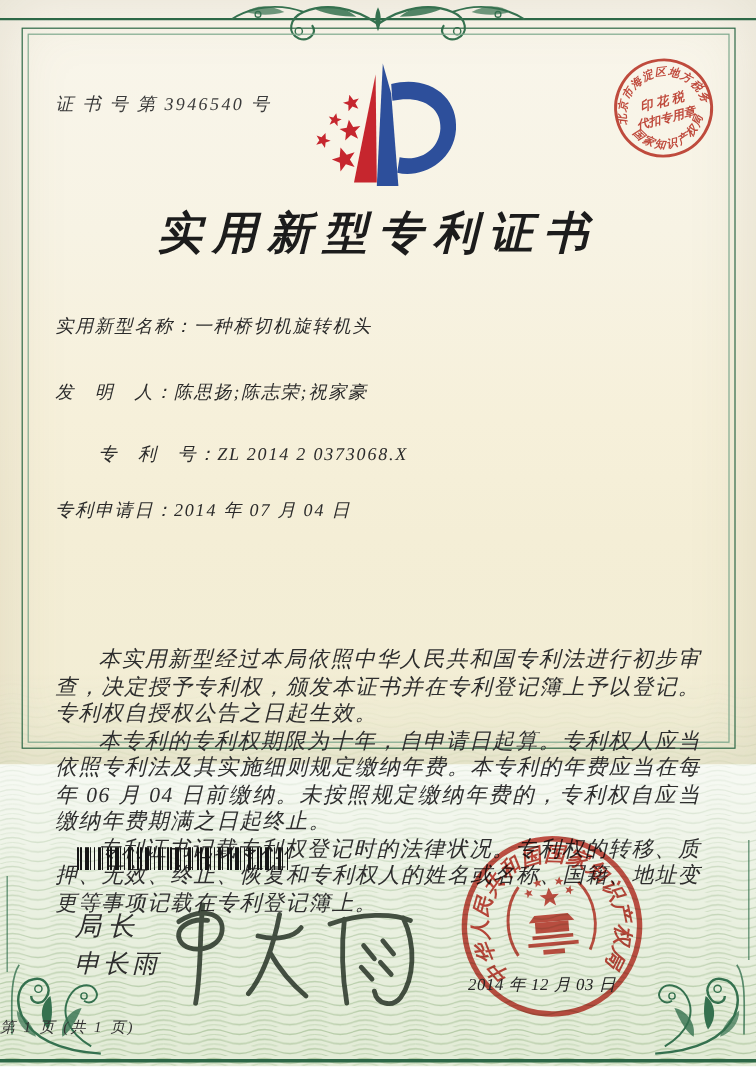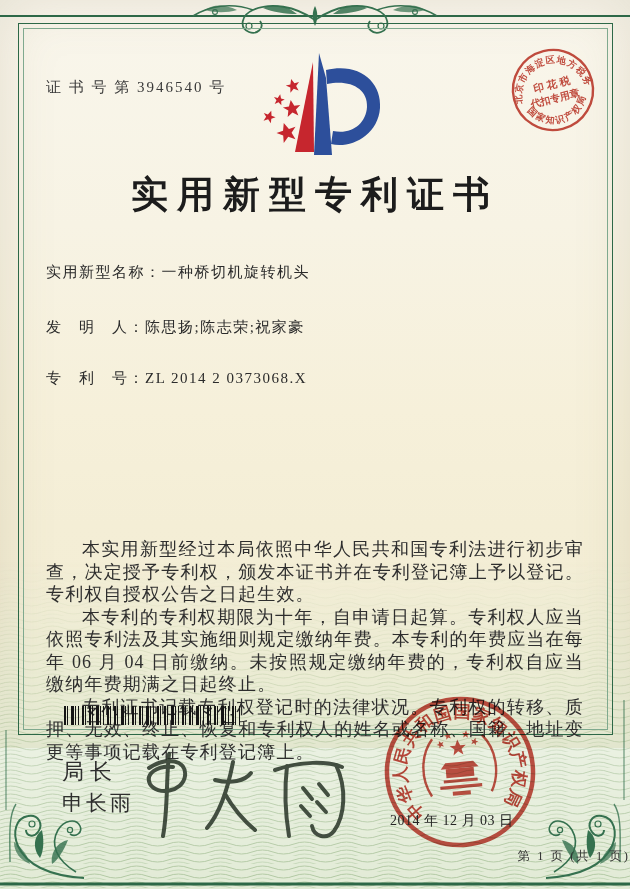--- a/index.html
+++ b/index.html
@@ -1,53 +1,53 @@
 <!DOCTYPE html>
 <html><head>
 <meta charset="utf-8">
 <style>
   html,body{margin:0;padding:0;}
   body{width:630px;height:889px;overflow:hidden;
        font-family:"Liberation Serif","DejaVu Serif",serif;}
-  .page{position:relative;width:630px;height:748px;
+  .page{position:relative;width:630px;height:637px;
         background:linear-gradient(180deg,#f9f6ec 0%,#f7f3e4 30%,#f6f0da 55%,#f4eed6 70%,#f2edd4 100%);
-        box-shadow:inset 0 0 55px rgba(140,120,90,.18);}
+        box-shadow:inset 0 0 55px rgba(140,120,90,.18);font-style:italic;}
   .abs{position:absolute;}
   svg{display:block;}
   
   .texture{left:0;top:560px;z-index:0;pointer-events:none;}
   .border-deco{left:0;top:0;z-index:1;pointer-events:none;}
   .frame-outer{left:18px;top:23px;right:17px;bottom:13px;border:1.6px solid #2d6847;z-index:1;}
   .frame-inner{left:23px;top:28px;right:22px;bottom:18px;border:1px solid #7fa98e;z-index:1;}
   
   .cert-no{left:46px;top:78px;font-size:15px;letter-spacing:2px;color:#3a3a3a;z-index:2;}
   .logo{left:238px;top:50px;z-index:2;}
   .tax-stamp{left:503px;top:40px;z-index:3;mix-blend-mode:multiply;opacity:.9;}
   .title{left:0;top:170px;width:100%;text-align:center;font-size:37px;font-weight:700;
          letter-spacing:9px;color:#1c1c1c;z-index:2;}
   .field{left:46px;font-size:15px;color:#2b2b2b;letter-spacing:1.5px;z-index:2;white-space:nowrap;}
-  .f1{top:263px;} .f2{top:318px;} .f3{top:369px;} .f4{top:416px;} .f5{top:459px;} .f6{top:509px;}
+  .f1{top:263px;} .f2{top:318px;} .f3{top:369px;margin-left:36px;} .f4{top:416px;} .f5{top:459px;} .f6{top:509px;}
   .paras{left:46px;top:538px;width:538px;z-index:2;}
   .paras p{margin:0;font-size:18px;line-height:22.5px;letter-spacing:1.2px;color:#2e2e2e;
            text-align:justify;text-indent:2em;}
   .barcode{left:64px;top:706px;width:176px;height:19px;z-index:2;
            background:repeating-linear-gradient(90deg,
              #151515 0 2px,transparent 2px 3px,#151515 3px 4px,transparent 4px 7px,
              #151515 7px 10px,transparent 10px 11px,#151515 11px 12px,transparent 12px 14px,
              #151515 14px 15px,transparent 15px 18px,#151515 18px 20px,transparent 20px 21px,
              #151515 21px 22px,transparent 22px 25px);}
   .signer-title{left:62px;top:757px;font-size:22px;letter-spacing:6px;color:#2e2e2e;z-index:2;
                 font-family:"Liberation Sans","DejaVu Sans",sans-serif;}
   .signer-name{left:62px;top:789px;font-size:21px;letter-spacing:3px;color:#2e2e2e;z-index:2;
                font-family:"Liberation Sans","DejaVu Sans",sans-serif;}
   .signature{left:135px;top:738px;z-index:3;}
   .office-seal{left:368px;top:680px;z-index:3;mix-blend-mode:multiply;opacity:.93;}
   .seal-date{left:390px;top:812px;width:150px;font-size:14px;color:#252525;letter-spacing:.5px;
              z-index:4;white-space:nowrap;}
-  .footer{left:0;top:848px;width:100%;text-align:right;font-size:12.5px;letter-spacing:2px;
+  .footer{left:0;top:848px;width:100%;text-align:left;font-size:12.5px;letter-spacing:2px;
           color:#333;z-index:2;}
   .seal-text{font-family:"Liberation Sans","DejaVu Sans",sans-serif;}
 </style>
 </head>
 <body>
 
 <div class="page">
 
   <svg class="abs texture" width="630" height="329" viewBox="0 0 630 329">
     <defs>
@@ -148,20 +148,23 @@
 
   <div class="abs field f1">
     <span>实用新型名称：</span><span>一种桥切机旋转机头</span>
   </div>
   <div class="abs field f2">
     <span>发　明　人：</span><span>陈思扬;陈志荣;祝家豪</span>
   </div>
   <div class="abs field f3">
     <span>专　利　号：</span><span>ZL 2014 2 0373068.X</span>
   </div>
+  <div class="abs field f4">
+    <span>专利申请日：</span><span>2014 年 07 月 04 日</span>
+  </div>
 
   <div class="abs paras">
     <p>本实用新型经过本局依照中华人民共和国专利法进行初步审查，决定授予专利权，颁发本证书并在专利登记簿上予以登记。专利权自授权公告之日起生效。</p>
     <p>本专利的专利权期限为十年，自申请日起算。专利权人应当依照专利法及其实施细则规定缴纳年费。本专利的年费应当在每年 06 月 04 日前缴纳。未按照规定缴纳年费的，专利权自应当缴纳年费期满之日起终止。</p>
     <p>专利证书记载专利权登记时的法律状况。专利权的转移、质押、无效、终止、恢复和专利权人的姓名或名称、国籍、地址变更等事项记载在专利登记簿上。</p>
   </div>
 
   <div class="abs barcode"></div>
 
   <div class="abs signer-title">局长</div>

